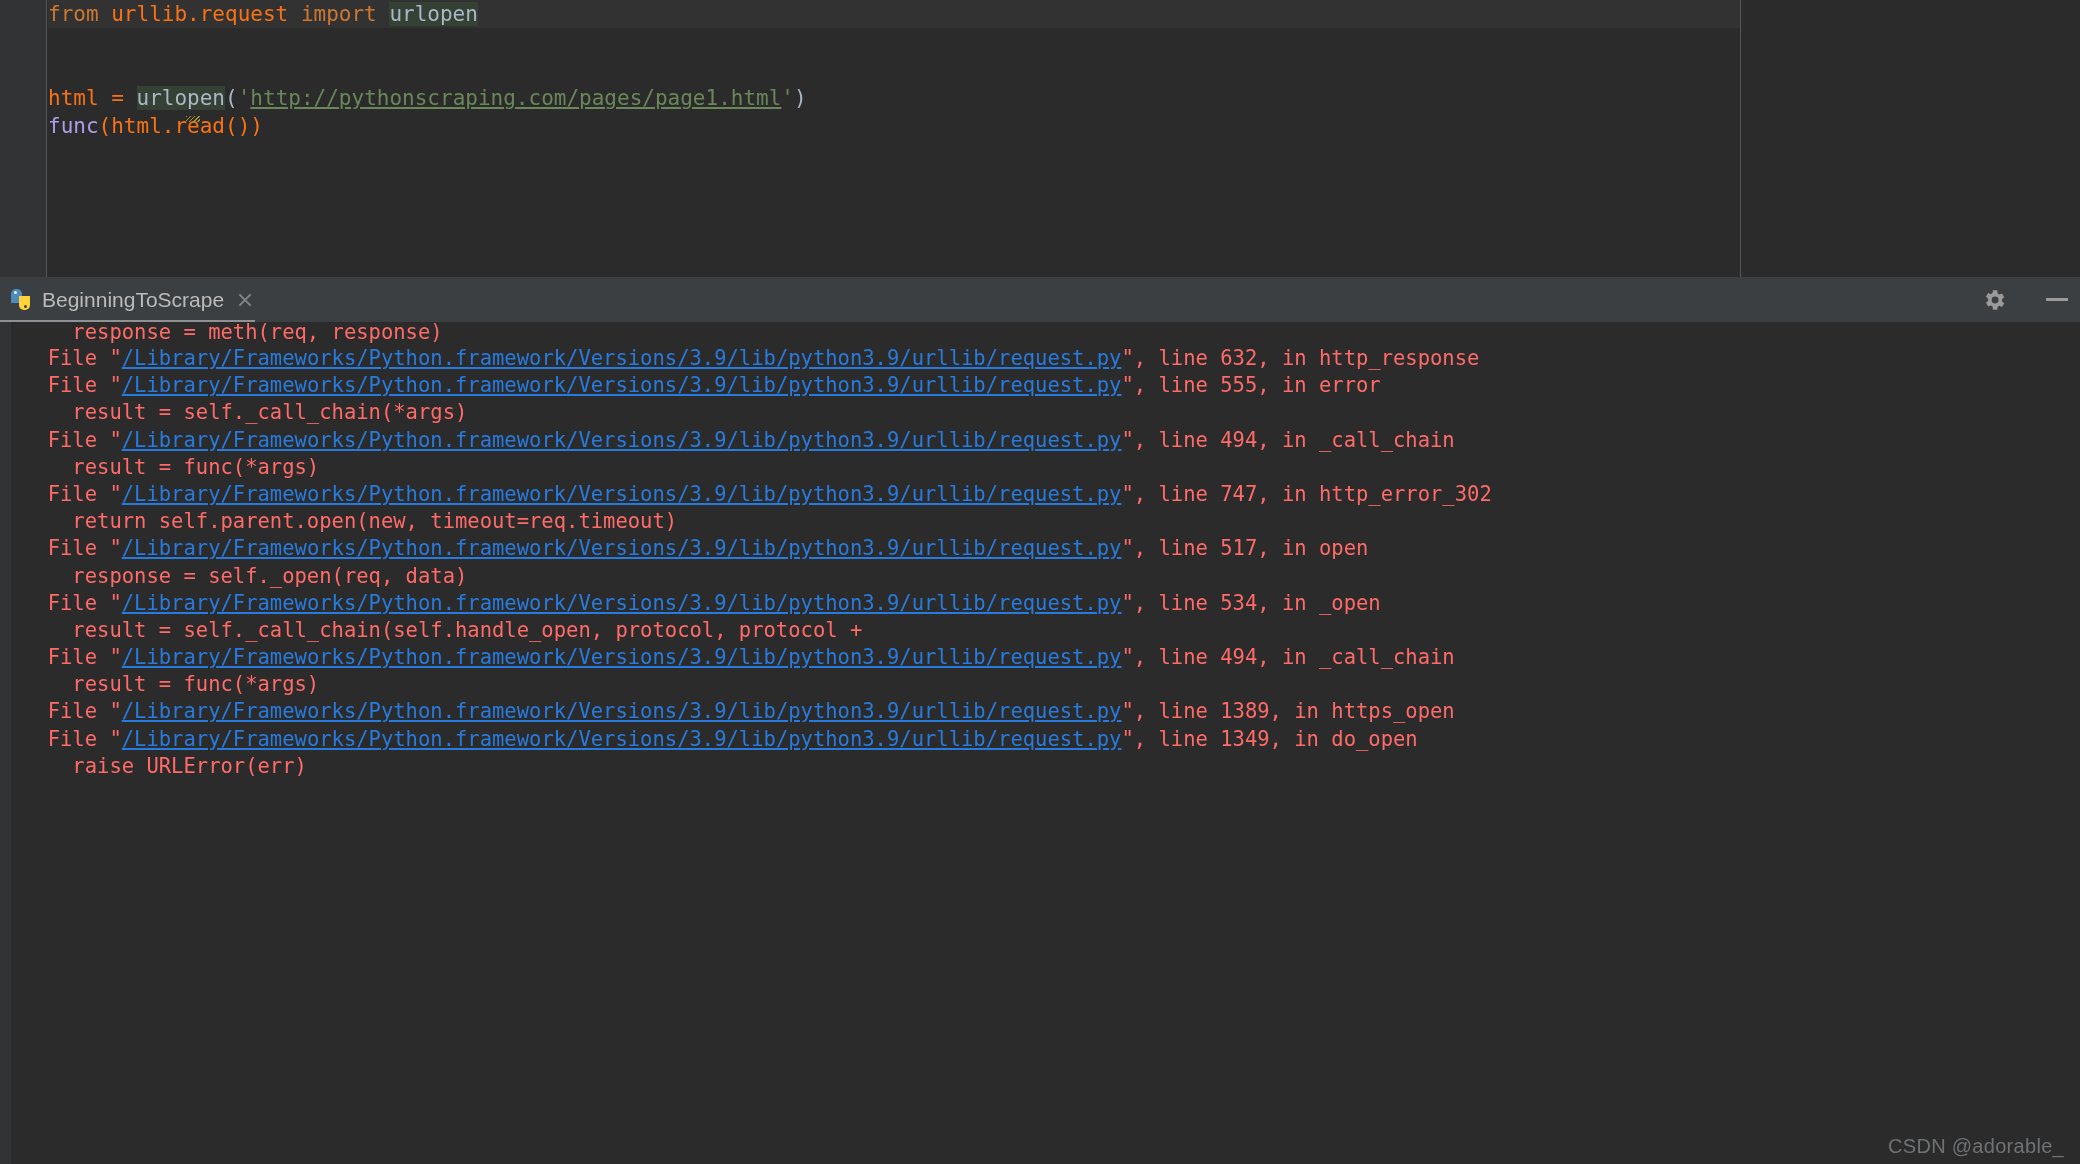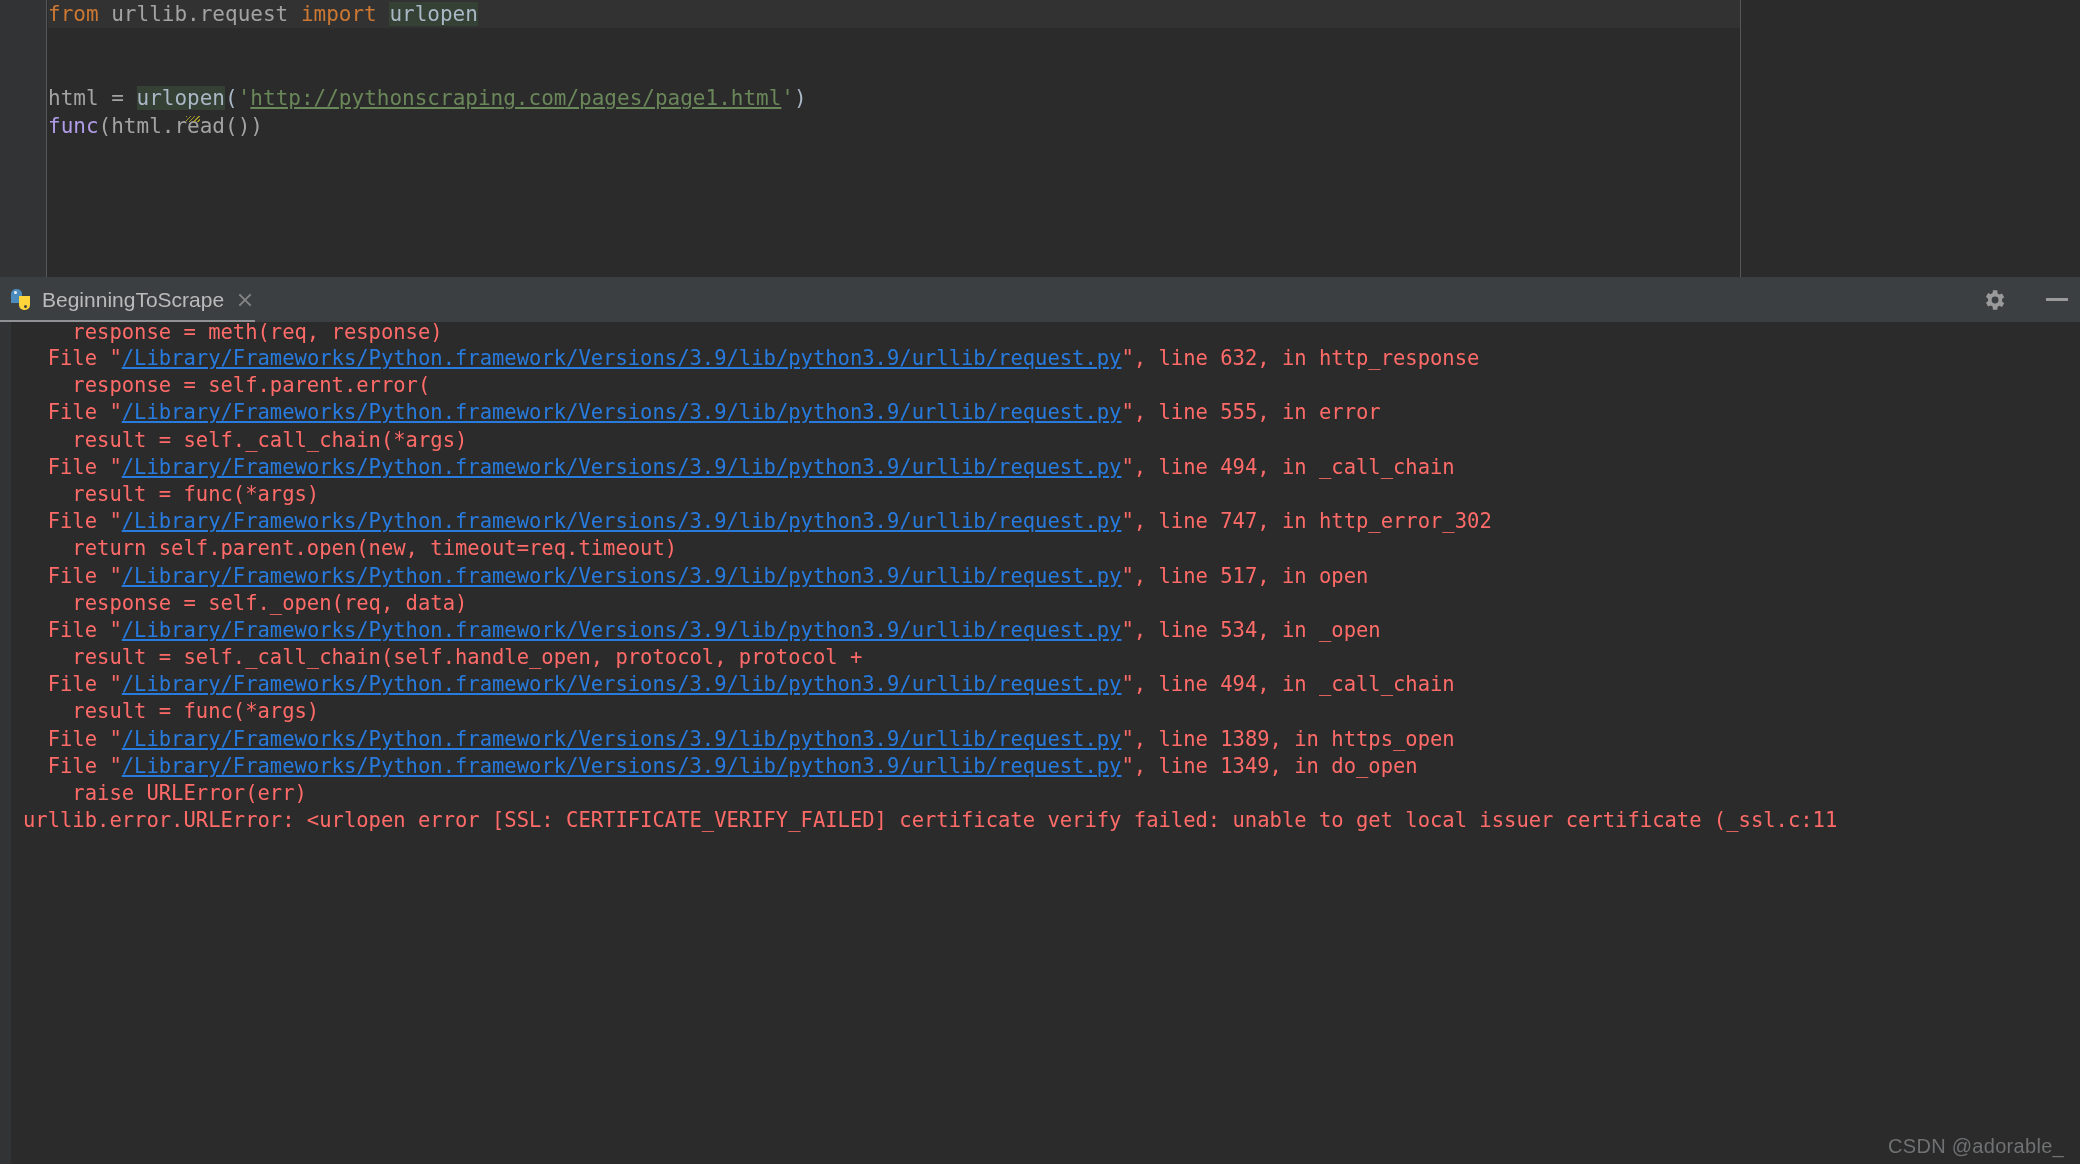--- a/index.html
+++ b/index.html
@@ -66,21 +66,21 @@
   
   .line1-band {
     position: absolute;
     left: 48px;
     top: 0px;
     width: 1692px;
     height: 28px;
     background: #323232;
   }
   .kw       { color: #cc7832; }
-  .plain    { color: #a3a3a3; }
+  .plain    { color: #f97316; }
   .ident-hl { background: #344134; color: #a9b7c6; }
   .func     { color: #b09ce8; }
   .str      { color: #6a8759; }
   .url      { color: #6a8759; text-decoration: underline; text-decoration-color: #6a8759; }
   .paren    { color: #a9b7c6; }
 
   .squiggle {
     position: absolute;
     left: 186px;
     top: 116px;
@@ -290,36 +290,34 @@
         </svg>
       </div>
       <div class="minimize-btn"></div>
     </div>
 
     <div class="console">
       <div class="console-leftgutter"></div>
       <div class="console-body" id="console-body">
           <div class="cline first">    response = meth(req, response)</div>
           <div class="cline"><span class="err">  File "</span><span class="link">/Library/Frameworks/Python.framework/Versions/3.9/lib/python3.9/urllib/request.py</span><span class="err">", line 632, in http_response</span></div>
-          <div class="cline">    response = self.parent.error(</div>
           <div class="cline"><span class="err">  File "</span><span class="link">/Library/Frameworks/Python.framework/Versions/3.9/lib/python3.9/urllib/request.py</span><span class="err">", line 555, in error</span></div>
           <div class="cline">    result = self._call_chain(*args)</div>
           <div class="cline"><span class="err">  File "</span><span class="link">/Library/Frameworks/Python.framework/Versions/3.9/lib/python3.9/urllib/request.py</span><span class="err">", line 494, in _call_chain</span></div>
           <div class="cline">    result = func(*args)</div>
           <div class="cline"><span class="err">  File "</span><span class="link">/Library/Frameworks/Python.framework/Versions/3.9/lib/python3.9/urllib/request.py</span><span class="err">", line 747, in http_error_302</span></div>
           <div class="cline">    return self.parent.open(new, timeout=req.timeout)</div>
           <div class="cline"><span class="err">  File "</span><span class="link">/Library/Frameworks/Python.framework/Versions/3.9/lib/python3.9/urllib/request.py</span><span class="err">", line 517, in open</span></div>
           <div class="cline">    response = self._open(req, data)</div>
           <div class="cline"><span class="err">  File "</span><span class="link">/Library/Frameworks/Python.framework/Versions/3.9/lib/python3.9/urllib/request.py</span><span class="err">", line 534, in _open</span></div>
           <div class="cline">    result = self._call_chain(self.handle_open, protocol, protocol +</div>
           <div class="cline"><span class="err">  File "</span><span class="link">/Library/Frameworks/Python.framework/Versions/3.9/lib/python3.9/urllib/request.py</span><span class="err">", line 494, in _call_chain</span></div>
           <div class="cline">    result = func(*args)</div>
           <div class="cline"><span class="err">  File "</span><span class="link">/Library/Frameworks/Python.framework/Versions/3.9/lib/python3.9/urllib/request.py</span><span class="err">", line 1389, in https_open</span></div>
           <div class="cline"><span class="err">  File "</span><span class="link">/Library/Frameworks/Python.framework/Versions/3.9/lib/python3.9/urllib/request.py</span><span class="err">", line 1349, in do_open</span></div>
           <div class="cline">    raise URLError(err)</div>
-          <div class="cline">urllib.error.URLError: &lt;urlopen error [SSL: CERTIFICATE_VERIFY_FAILED] certificate verify failed: unable to get local issuer certificate (_ssl.c:11</div>
           <div class="cline">&nbsp;</div>
         </div>
     </div>
 
     <div class="watermark">CSDN @adorable_</div>
   </div>
 </div>
 
 </body></html>

